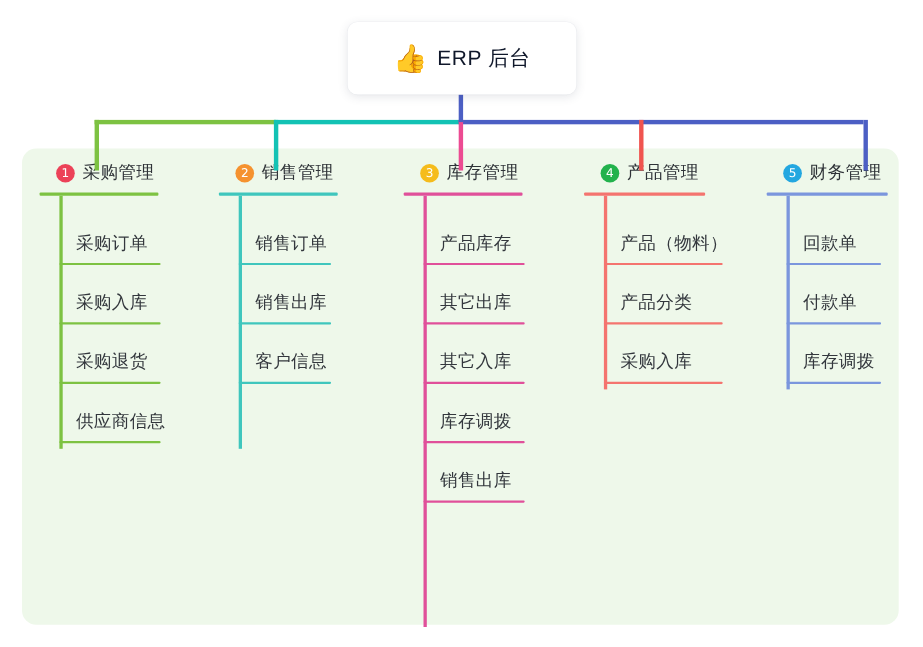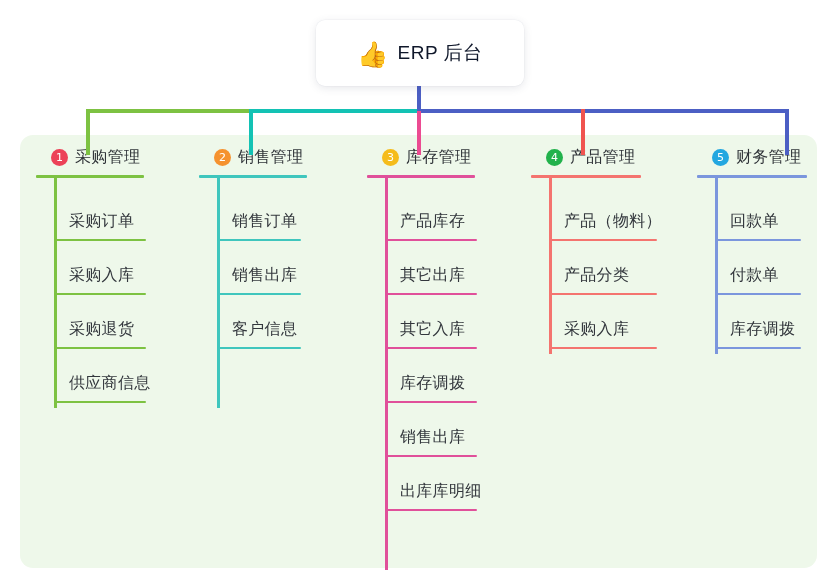--- a/index.html
+++ b/index.html
@@ -252,24 +252,20 @@
           <div class="leaf-rule" style="width: 92px; background: rgb(224, 80, 154);"></div>
         </div>
         <div class="leaf">
           <span class="leaf-label">库存调拨</span>
           <div class="leaf-rule" style="width: 92px; background: rgb(224, 80, 154);"></div>
         </div>
         <div class="leaf">
           <span class="leaf-label">销售出库</span>
           <div class="leaf-rule" style="width: 92px; background: rgb(224, 80, 154);"></div>
         </div>
-        <div class="leaf">
-          <span class="leaf-label">出库库明细</span>
-          <div class="leaf-rule" style="width: 92px; background: rgb(224, 80, 154);"></div>
-        </div>
       </div>
     </div>
     <div class="column" style="left: 531px;">
       <div class="col-head">
         <span class="badge" style="background: rgb(34, 178, 76);">4</span>
         <span class="col-title">产品管理</span>
       </div>
       <div class="head-rule" style="width: 110px; background: rgb(244, 116, 111);"></div>
       <div class="spine" style="height: 176px; background: rgb(244, 116, 111);"></div>
       <div class="leaves">

